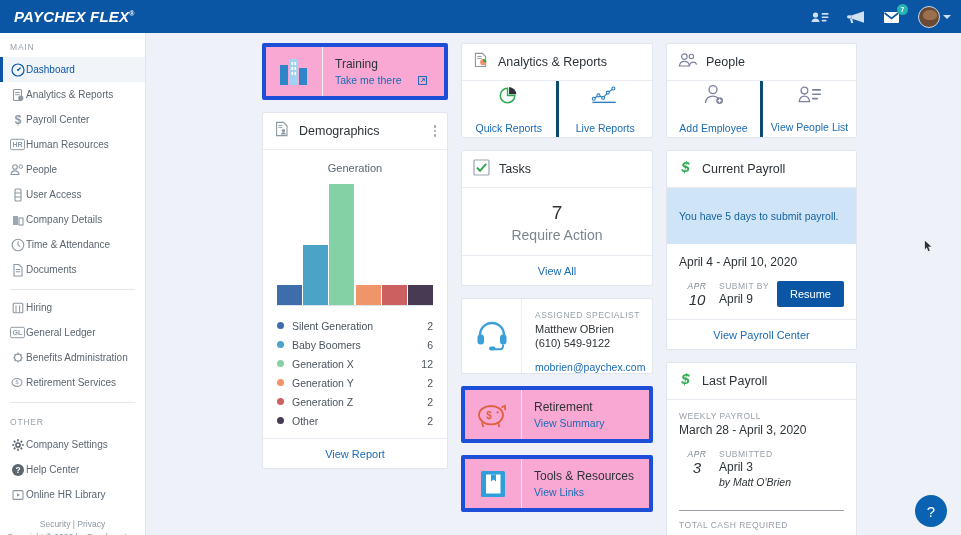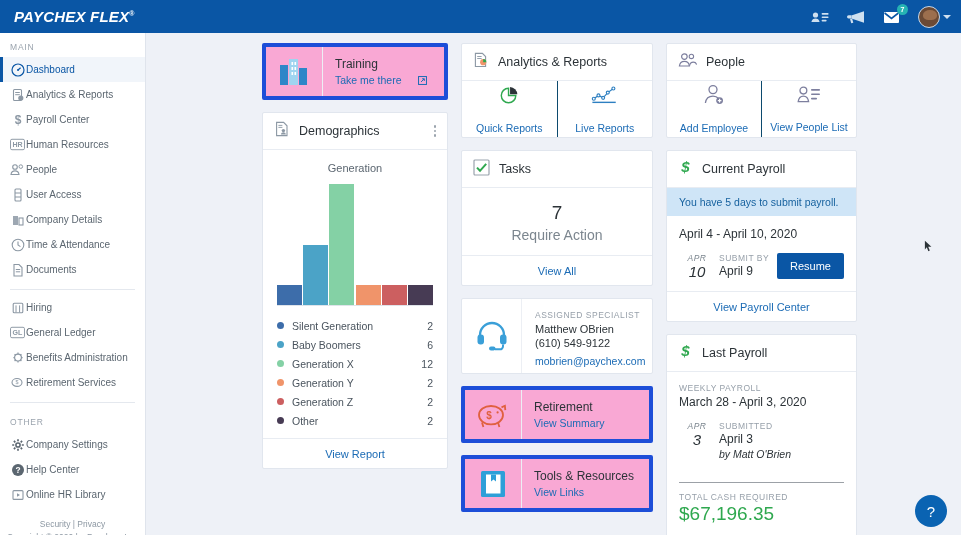--- a/index.html
+++ b/index.html
@@ -110,39 +110,39 @@
   .lval { margin-left: auto; color: #4a545e; }
   .card-foot {
     border-top: 1px solid #e8ecf2; height: 30px; display: flex;
     align-items: center; justify-content: center;
     font-size: 11px; color: #1b6bb5; cursor: pointer;
   }
 
   
   .acts { display: flex; height: 56px; }
   .act { flex: 1; display: flex; flex-direction: column; align-items: center; justify-content: center; cursor: pointer; gap: 12px; }
-  .act + .act { border-left: 1px solid #0c4a6e; }
+  .act + .act { border-left: 3px solid #0c4a6e; }
   .act-l { font-size: 10.5px; color: #1b6bb5; }
 
   
   .tasks-body { padding: 14px 0 12px 0; text-align: center; }
   .tasks-n { font-size: 19px; color: #2c3338; }
   .tasks-s { font-size: 14px; color: #7c868f; margin-top: 3px; }
 
   
   .spec { display: flex; height: 76px; }
   .spec-ico { width: 60px; display: flex; align-items: center; justify-content: center; border-right: 1px solid #eceff4; }
   .spec-b { padding: 11px 0 0 13px; }
   .spec-k { font-size: 8.5px; color: #97a0aa; letter-spacing: .5px; }
   .spec-n { font-size: 11px; color: #2c3338; margin-top: 3px; }
   .spec-p { font-size: 11px; color: #2c3338; margin-top: 2px; }
-  .spec-e { font-size: 10.5px; color: #1b6bb5; margin-top: 6px; cursor: pointer; }
-
-  
-  .alert { background: #cfe5f7; color: #17629f; font-size: 10.5px; padding: 8px 12px; }
+  .spec-e { font-size: 10.5px; color: #1b6bb5; margin-top: 12px; cursor: pointer; }
+
+  
+  .alert { background: #cfe5f7; color: #17629f; font-size: 10.5px; padding: 22px 12px; }
   .pay-body { padding: 11px 12px 10px 12px; }
   .pay-range { font-size: 12px; color: #2c3338; }
   .pay-row { display: flex; align-items: flex-start; margin-top: 12px; }
   .pay-date { width: 36px; text-align: center; flex: none; font-style: italic; }
   .pay-mon { font-size: 8.5px; color: #7c868f; letter-spacing: .5px; }
   .pay-day { font-size: 15px; color: #2c3338; line-height: 18px; }
   .pay-mid { margin-left: 4px; }
   .pay-k { font-size: 8.5px; color: #97a0aa; letter-spacing: .5px; }
   .pay-v { font-size: 12px; color: #2c3338; margin-top: 1px; }
   .pay-by { font-size: 10.5px; color: #2c3338; font-style: italic; margin-top: 2px; }

